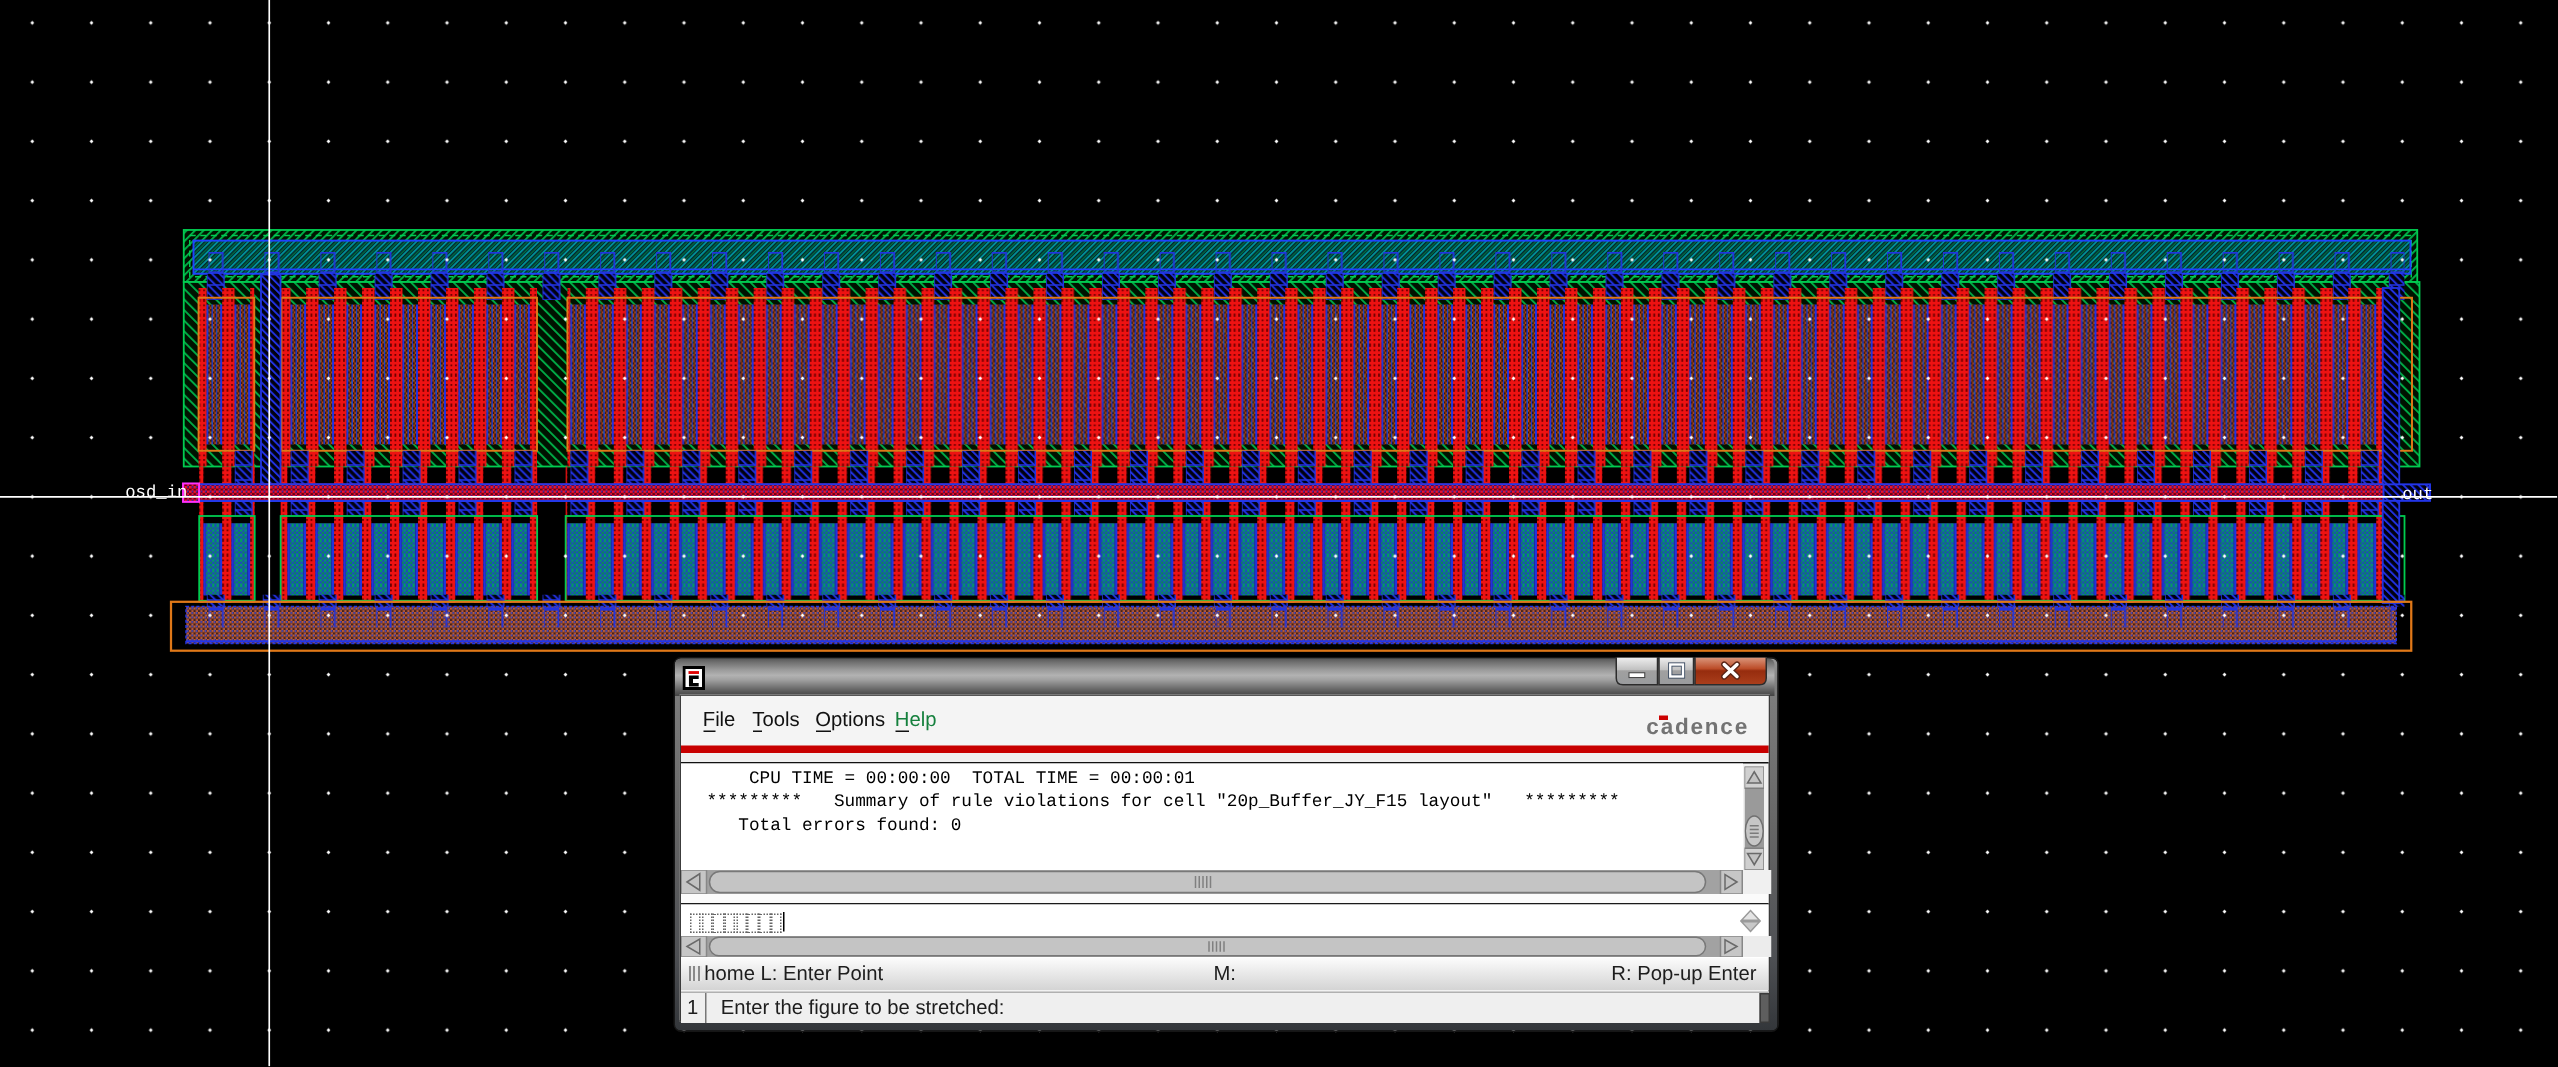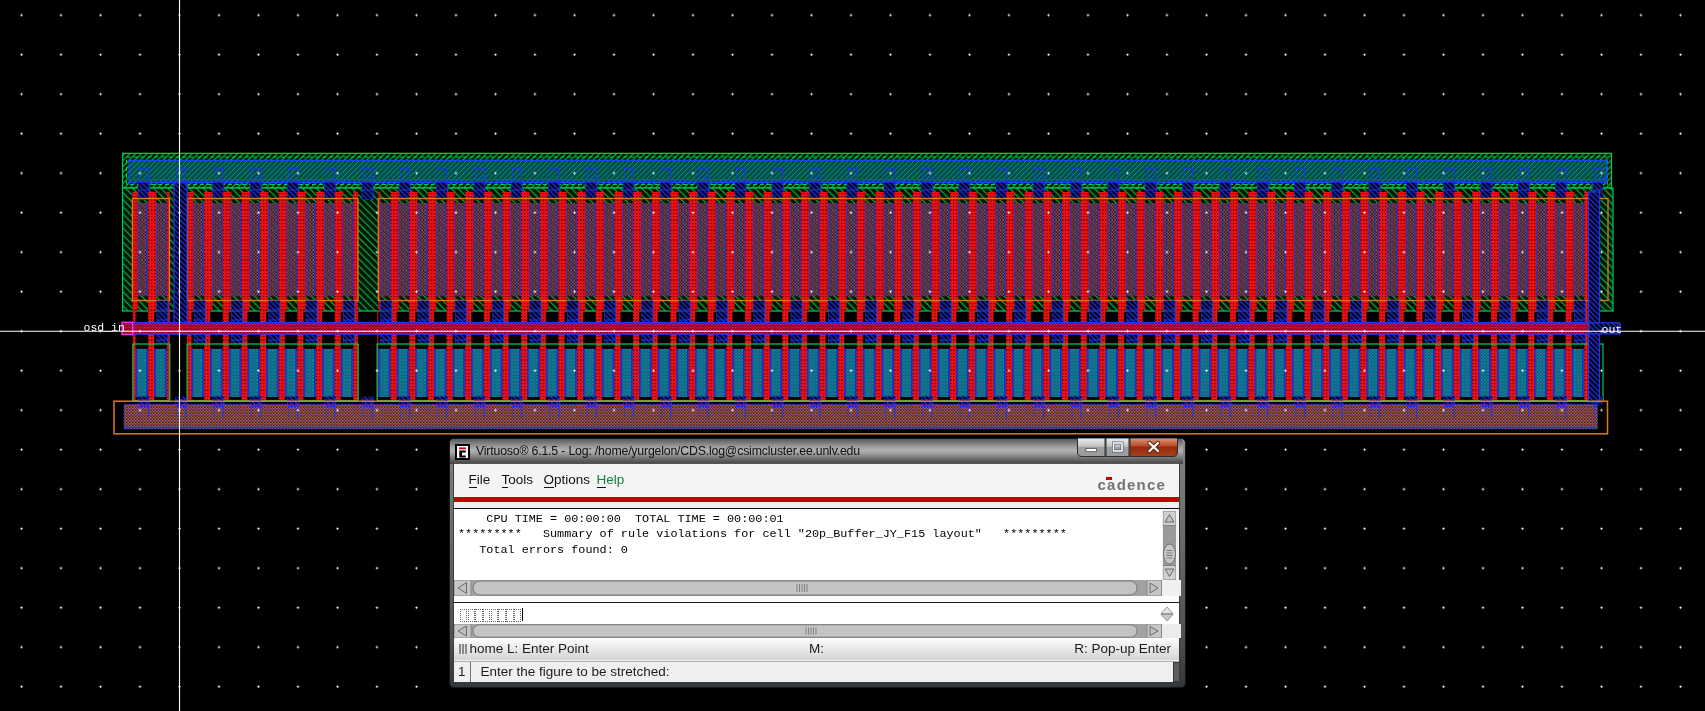--- a/index.html
+++ b/index.html
@@ -174,21 +174,20 @@
   <div class="abs" style="left:1px;top:1px;width:733px;height:25px;border-radius:4px 4px 0 0;
        background:linear-gradient(180deg,#585858 0%,#707070 10%,#9a9a9a 30%,#b2b2b2 45%,#a2a2a2 56%,#7e7e7e 72%,#5a5a5a 88%,#434343 100%);"></div>
 
   <svg class="abs" style="left:6px;top:6px;" width="15" height="16" xmlns="http://www.w3.org/2000/svg">
     <rect width="15" height="16" fill="#000"></rect>
     <rect x="2" y="2" width="11" height="12" fill="#fff"></rect>
     <rect x="4" y="3.4" width="7" height="1.9" fill="#e00000"></rect>
     <path d="M4.3 6.4 H10.8 V8.6 H7 V11.4 H10.8 V13.6 H4.3 Z" fill="#000"></path>
   </svg>
 
-  <div class="abs" style="left:27px;top:1px;height:25px;line-height:25px;font-size:12.3px;letter-spacing:-0.18px;color:#101010;white-space:nowrap;">Virtuoso® 6.1.5 - Log: /home/yurgelon/CDS.log@csimcluster.ee.unlv.edu</div>
 
   <svg class="abs" style="left:627px;top:0px;" width="103" height="20" xmlns="http://www.w3.org/2000/svg">
     <defs>
       <linearGradient id="btng" x1="0" y1="0" x2="0" y2="1">
         <stop offset="0" stop-color="#f0f0f0"></stop>
             <stop offset="0.45" stop-color="#c2c2c2"></stop>
         <stop offset="0.5" stop-color="#a0a0a0"></stop>
             <stop offset="1" stop-color="#9a9c9e"></stop>
       </linearGradient>
       <linearGradient id="btnr" x1="0" y1="0" x2="0" y2="1">
@@ -217,21 +216,21 @@
     <div class="abs" style="left:142.5px;top:0;height:33px;line-height:32px;font-size:13.5px;color:#15803d;"><span style="border-bottom:1px solid #111;">H</span>elp</div>
 
     <div class="abs" style="right:13px;top:12px;font-weight:bold;font-size:15px;letter-spacing:1.2px;color:#737373;">cadence<div class="abs" style="left:8px;top:1.3px;width:6.5px;height:2.4px;background:#cc0000;"></div></div>
 
     <div class="abs" style="left:0;top:33px;width:100%;height:4.5px;background:#c80000;"></div>
 
     <div class="abs" style="left:0;top:37.5px;width:100%;height:6px;background:#f0f0f0;"></div>
     <div class="abs" style="left:0;top:43.5px;width:100%;height:1.6px;background:#111;"></div>
 
     <div class="abs" style="left:0;top:45.1px;width:708px;height:70.9px;background:#fff;overflow:hidden;">
-      <pre style="margin:0;padding:3px 0 0 4px;font-family:'Liberation Mono',monospace;font-size:11.8px;line-height:15.2px;color:#000;">    CPU TIME = 00:00:00  TOTAL TIME = 00:00:01
+      <pre style="margin:0;padding:3px 0 0 17px;font-family:'Liberation Mono',monospace;font-size:11.8px;line-height:15.2px;color:#000;">    CPU TIME = 00:00:00  TOTAL TIME = 00:00:01
 *********   Summary of rule violations for cell "20p_Buffer_JY_F15 layout"   *********
    Total errors found: 0</pre>
     </div>
 
     <svg class="abs" style="left:709px;top:47px;" width="13" height="69" xmlns="http://www.w3.org/2000/svg">
       <rect x="0" y="0" width="13" height="69" fill="#9a9a9a"></rect>
       <rect x="0" y="0" width="13" height="14.5" fill="#d0d0d0" stroke="#808080" stroke-width="1"></rect>
       <path d="M6.5 3.5 L11 11 L2 11 Z" fill="#c2c2c2" stroke="#6a6a6a" stroke-width="1"></path>
       <rect x="0" y="54.5" width="13" height="14.5" fill="#d0d0d0" stroke="#808080" stroke-width="1"></rect>
       <path d="M6.5 65.5 L11 58 L2 58 Z" fill="#c2c2c2" stroke="#6a6a6a" stroke-width="1"></path>

